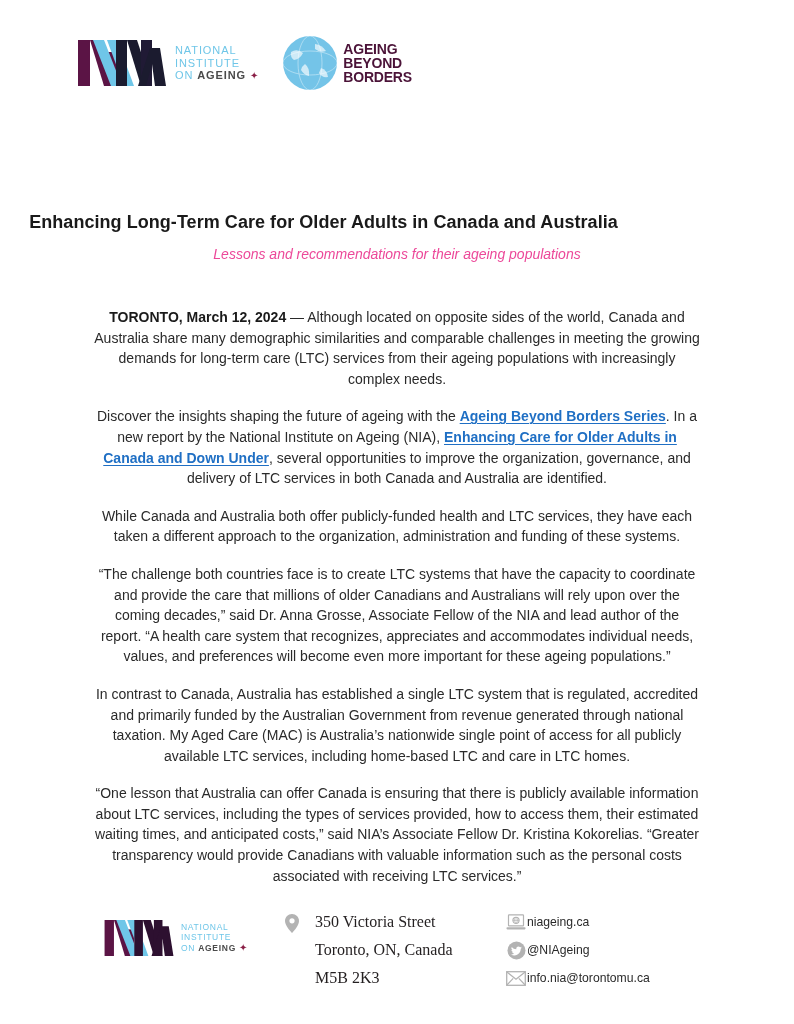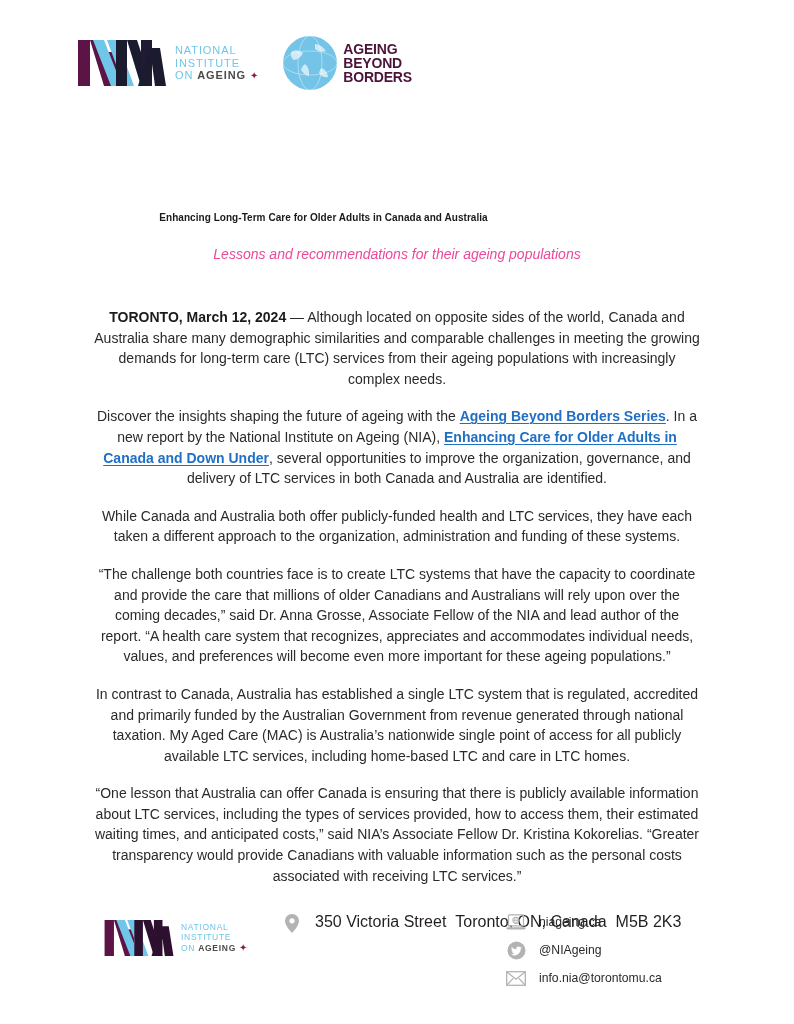--- a/index.html
+++ b/index.html
@@ -102,21 +102,21 @@
     color: #6b1d52;
   }
 
   
   .doc-title {
     position: absolute;
     top: 212px;
     left: 0;
     width: 647px;
     text-align: center;
-    font-size: 10px;
+    font-size: 18px;
     font-weight: 700;
     color: #1a1a1a;
     letter-spacing: 0.05px;
   }
   .doc-subtitle {
     position: absolute;
     top: 246px;
     left: 0;
     width: 794px;
     text-align: center;
@@ -177,40 +177,40 @@
     position: absolute;
     display: flex;
     flex-direction: column;
     gap: 9px;
   }
   .footer-col.contact { left: 505px; top: 13px; }
 
   .footer-row {
     display: flex;
     align-items: center;
-    gap: 12px;
     height: 19px;
   }
   .footer-row .fi {
     width: 22px;
     min-width: 22px;
     display: flex;
     align-items: center;
     justify-content: center;
   }
   .footer-row .ftext {
     font-size: 12.2px;
     color: #2a2a2a;
     line-height: 19px;
     white-space: nowrap;
   }
   .addr-lines {
     display: flex;
-    flex-direction: row;
+    flex-direction: column;
     gap: 9px;
+    font-family: Liberation Serif, serif;
   }
   .addr-lines .ftext { height: 19px; }
 
   .pin-wrap {
     position: absolute;
     left: 281px;
     top: 14px;
     width: 22px;
     display: flex;
     justify-content: center;

